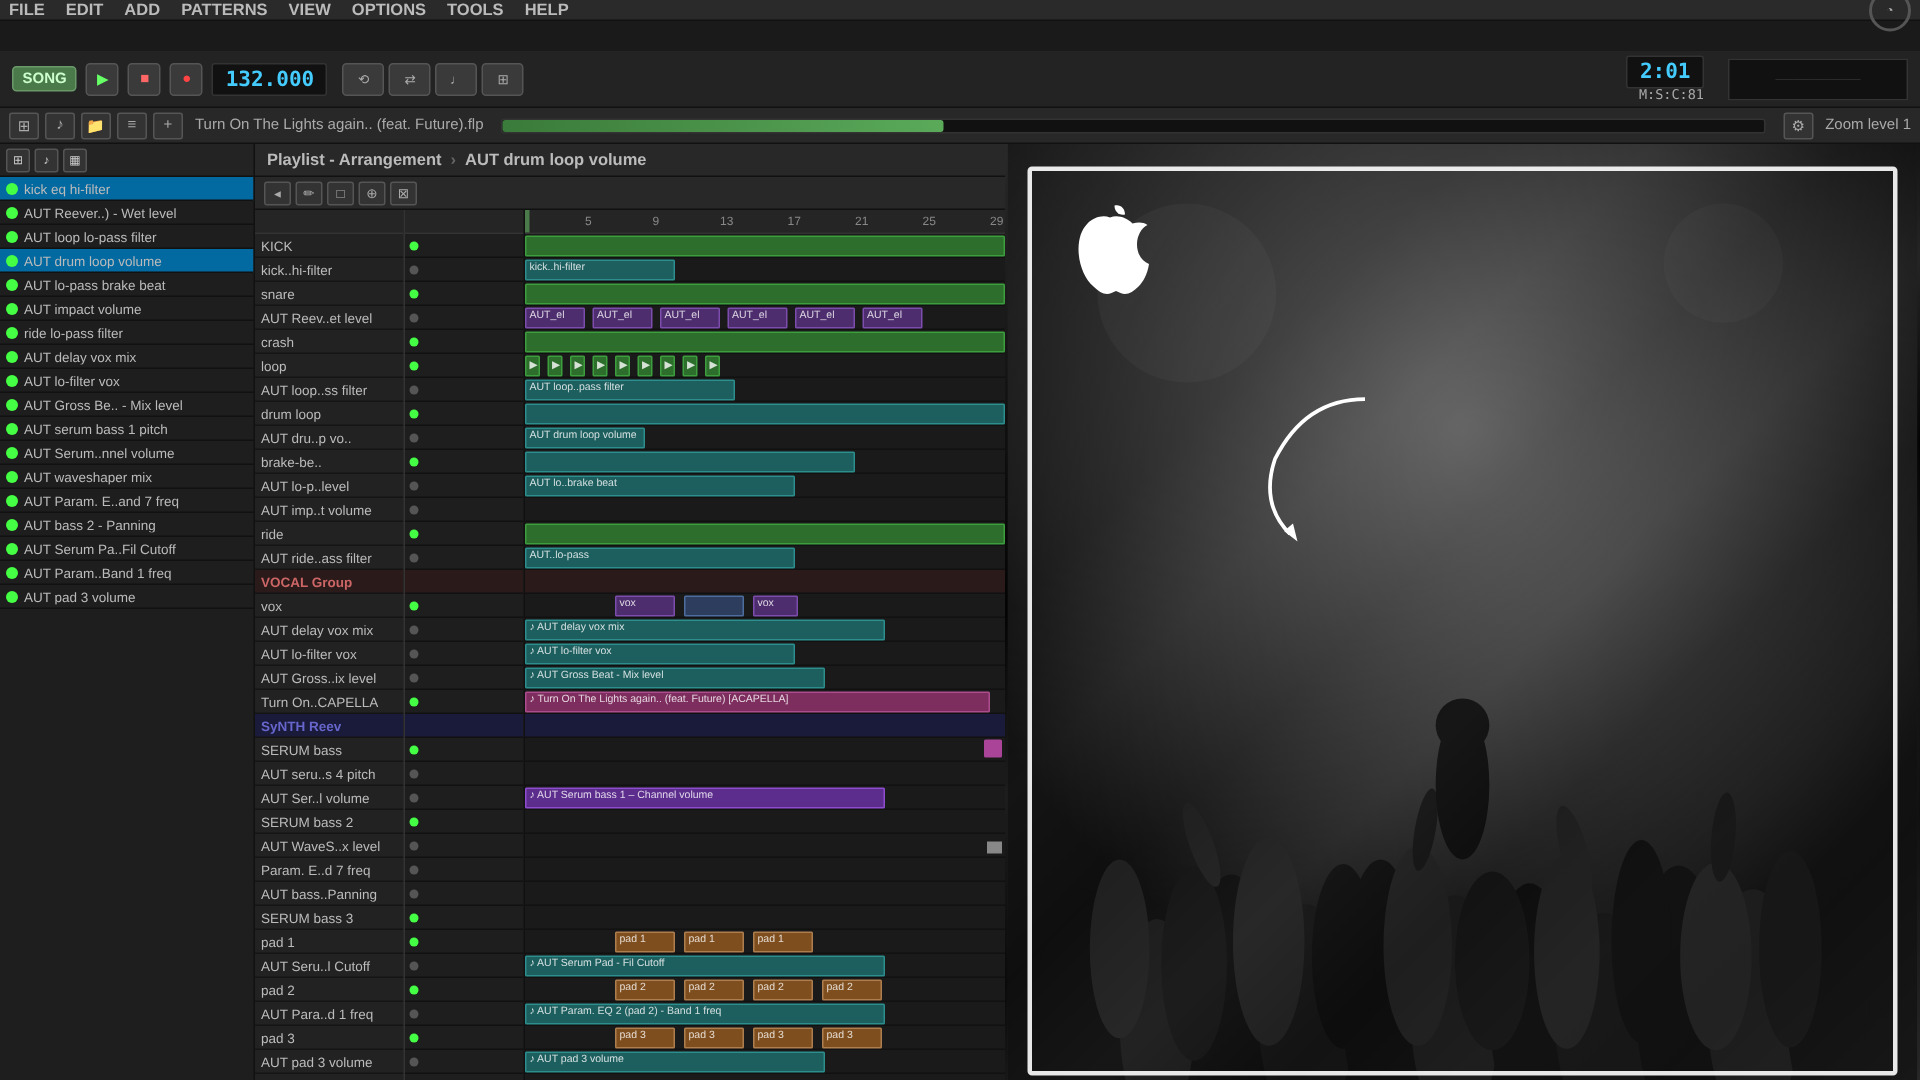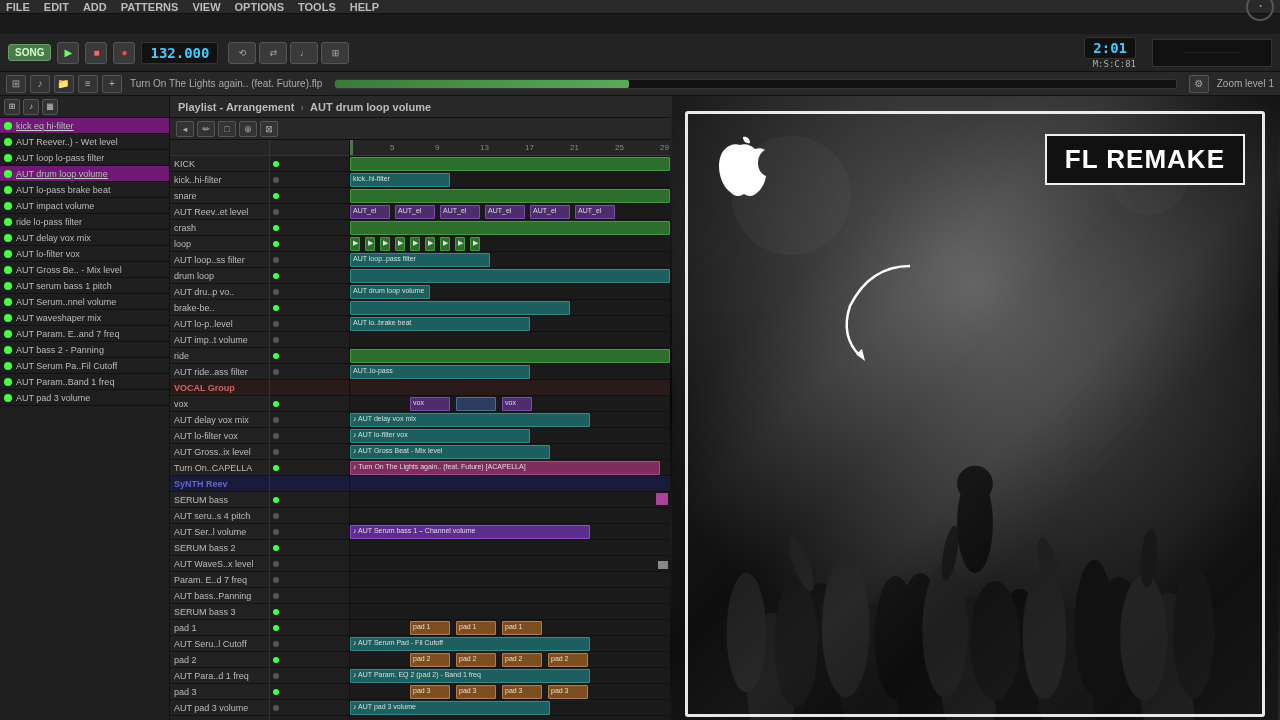--- a/index.html
+++ b/index.html
@@ -134,21 +134,21 @@
       flex-shrink: 0;
     }
     .mixer-row {
       height: 16px;
       display: flex;
       align-items: center;
       padding: 0 4px;
       border-bottom: 1px solid #111;
       cursor: pointer;
     }
-    .mixer-row.active { background: #701a75; text-decoration: underline; }
+    .mixer-row.active { background: #0369a1; }
     .mixer-led {
       width: 8px; height: 8px;
       border-radius: 50%;
       margin-right: 4px;
       flex-shrink: 0;
     }
     .led-green { background: #4f4; }
     .mixer-label {
       font-size: 9px;
       color: #bbb;
@@ -817,23 +817,20 @@
 
       <ellipse cx="305" cy="430" rx="18" ry="50" fill="#111"></ellipse>
       <circle cx="305" cy="390" r="18" fill="#111"></circle>
 
       <circle cx="120" cy="100" r="60" fill="rgba(255,255,255,0.05)"></circle>
       <circle cx="480" cy="80" r="40" fill="rgba(255,255,255,0.04)"></circle>
     </svg>
 
     <div style="position:absolute;top:15px;left:15px;right:15px;bottom:15px;border:3px solid rgba(255,255,255,0.9);border-radius:3px;pointer-events:none;"></div>
 
-    <div style="position:absolute;top:38px;right:35px;background:#111;color:#fff;font-size:26px;font-weight:900;padding:8px 18px;text-transform:uppercase;border:2px solid #eee;font-family:Arial,sans-serif;letter-spacing:1px;">
-      <span>FL REMAKE</span>
-    </div>
 
     <div style="position:absolute;top:35px;left:35px;">
       <svg width="70" height="70" viewBox="0 0 70 70">
 
         <path d="M45 12 C45 8 42 5 38 6 C38 10 41 13 45 12Z" fill="white"></path>
         <path d="M50 18 C46 14 40 12 35 14 C30 12 24 14 20 18 C16 22 14 28 14 35 C14 45 18 55 24 60 C27 63 30 65 33 65 C35 65 37 64 39 63 C41 64 43 65 45 65 C48 65 51 63 54 60 C57 57 60 52 61 45 C56 43 53 38 53 32 C53 26 56 21 60 19 C57 17 54 17 50 18Z" fill="white"></path>
       </svg>
     </div>
 
     <div style="position:absolute;top:150px;left:160px;width:120px;height:120px;pointer-events:none;">

